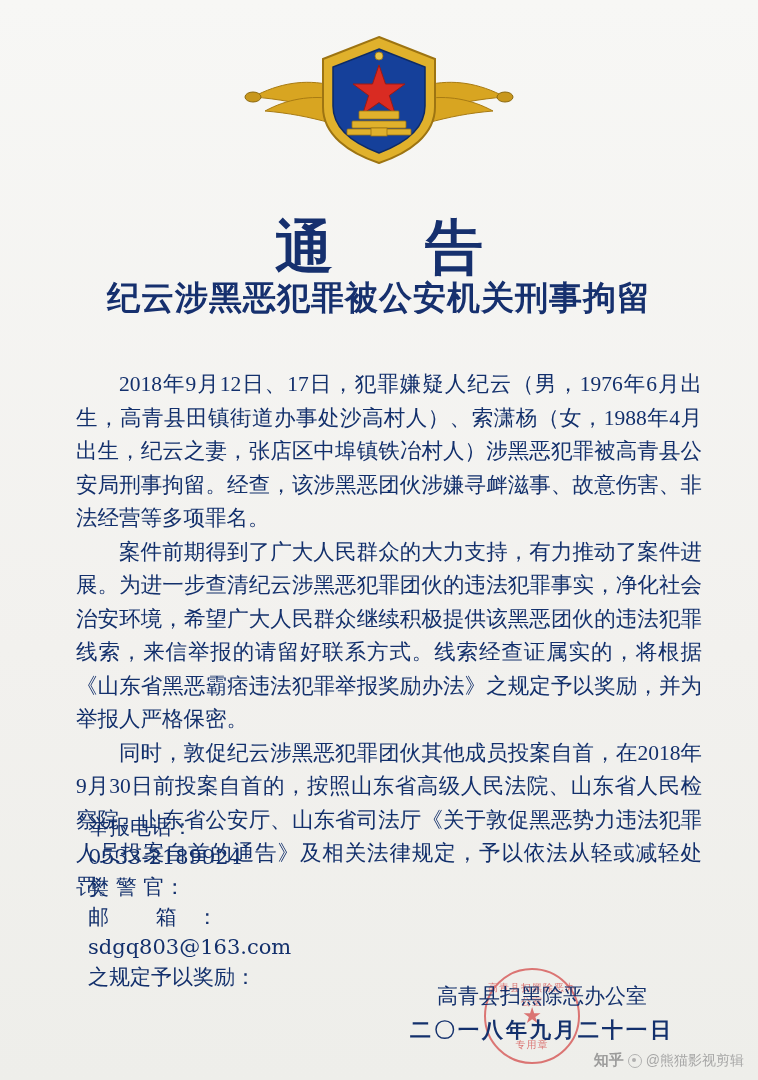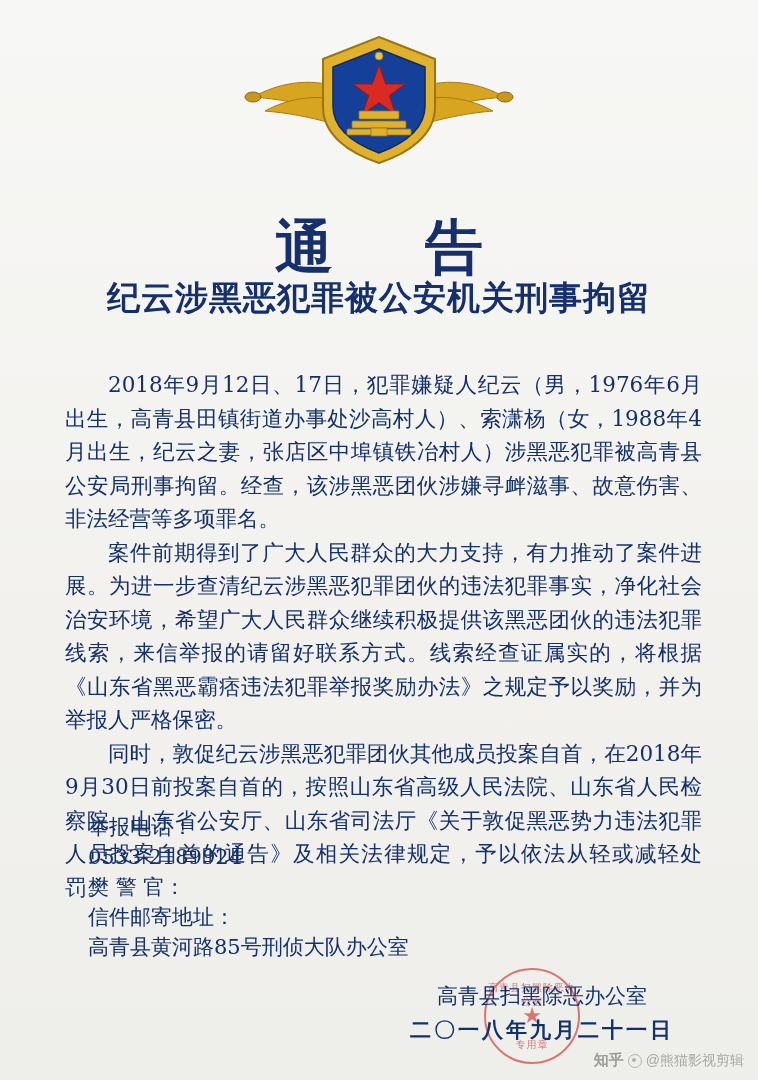--- a/index.html
+++ b/index.html
@@ -79,22 +79,23 @@
     left: 60px;
     width: 642px;
     color: #13306c;
     font-family: "DejaVu Serif", serif;
     font-size: 21.5px;
     line-height: 33.5px;
     text-align: justify;
     text-justify: inter-ideograph;
   }
   .body-text p {
-    margin: 0 0 0 5px;
+    margin: 0 0 0 16px;
     text-indent: 2em;
+    font-family: Liberation Serif, serif;
   }
 
   
   .contacts {
     position: absolute;
     top: 812px;
     left: 88px;
     width: 600px;
     color: #13306c;
     font-family: "DejaVu Serif", serif;
@@ -252,23 +253,26 @@
   </div>
 
   <div class="contacts">
     <div class="contact-row">
       <span class="c-label">举报电话：</span>
       <span class="c-val">0533-2189924</span>
     </div>
     <div class="contact-row">
       <span class="c-label">樊 警 官：</span>
     </div>
+    <div class="contact-row mail-row">
+      <span class="c-label">邮 箱：</span>
+      <span class="c-val">sdgq803@163.com</span>
+    </div>
     <div class="contact-row addr-row">
-      <span class="c-label">信件邮寄地址：</span>
-      <span class="c-val">高青县黄河路85号刑侦大队办公室</span>
+      <span class="c-label">之规定予以奖励：</span>
     </div>
   </div>
 
   <div class="seal">
     <div class="seal-ring"></div>
     <div class="seal-text-top">高青县扫黑除恶办公室</div>
     <div class="seal-star">★</div>
     <div class="seal-text-bot">专用章</div>
   </div>
 

